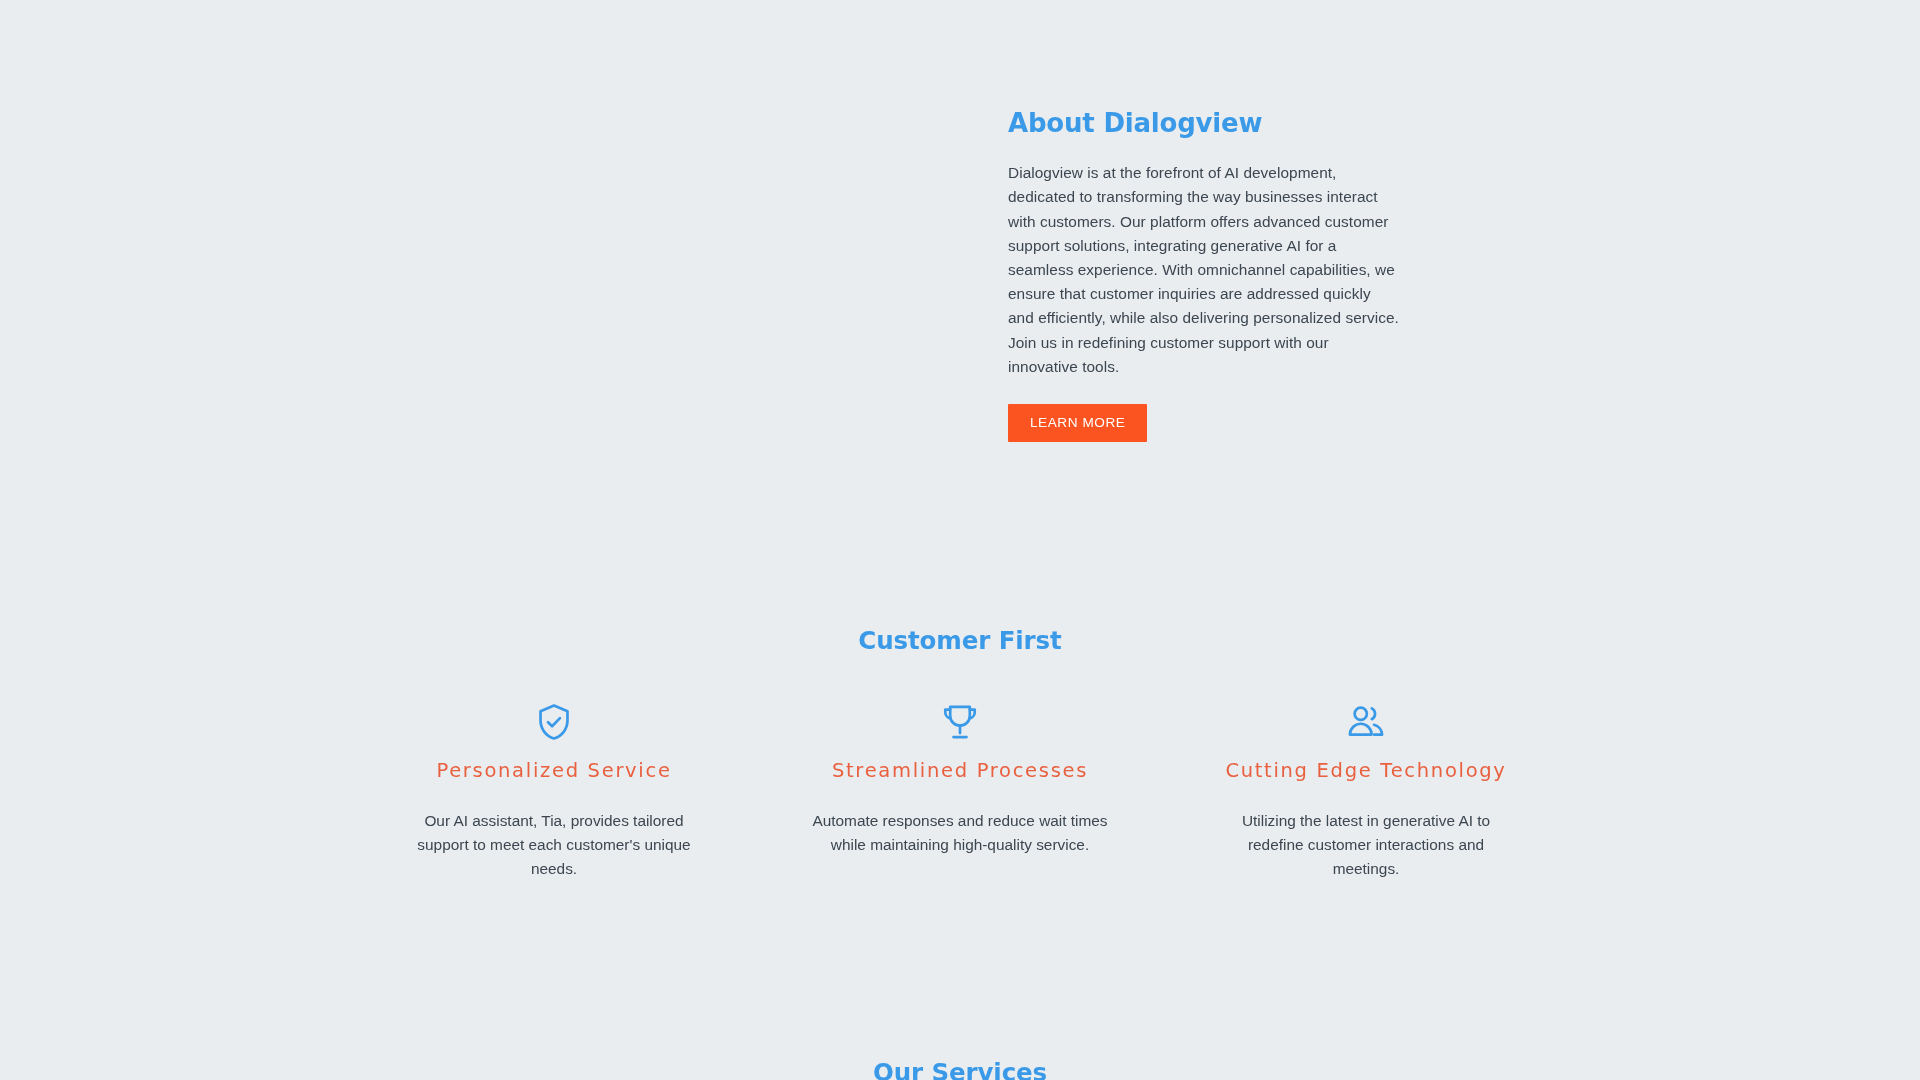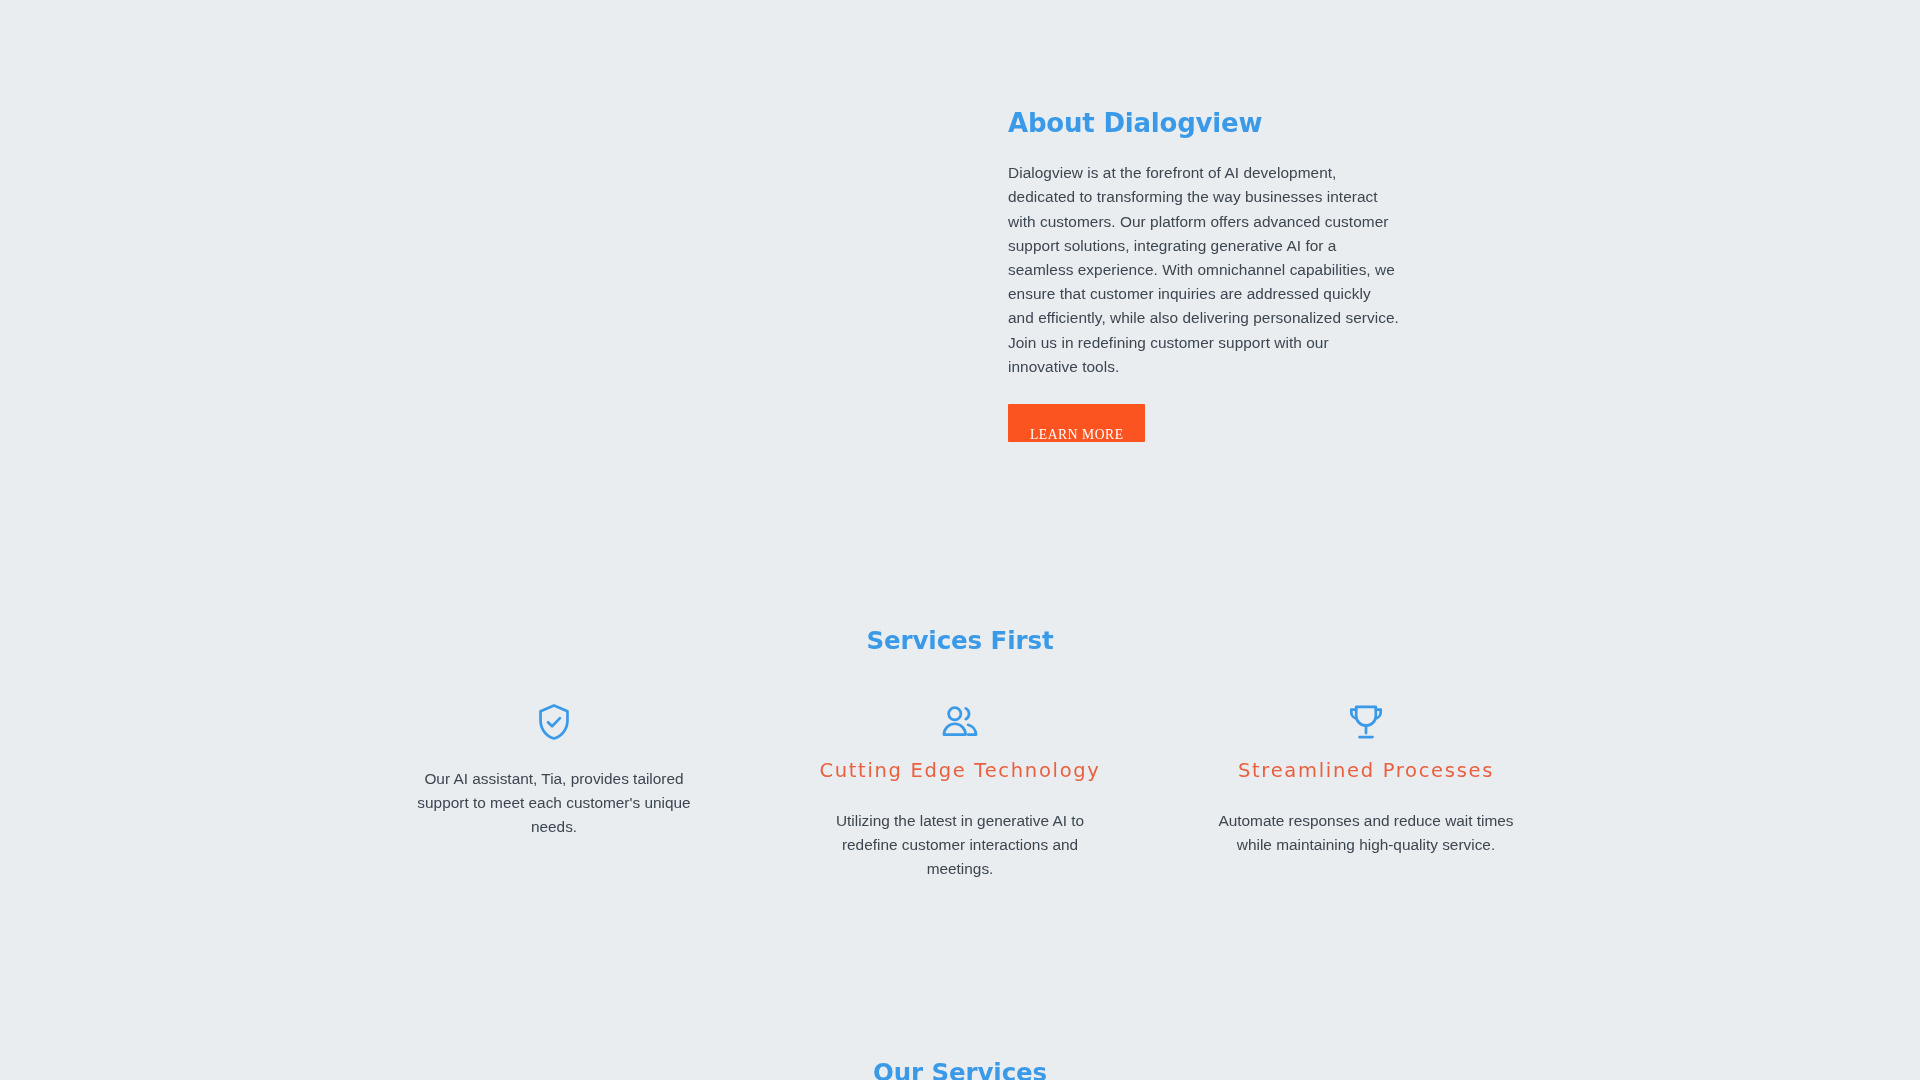--- a/index.html
+++ b/index.html
@@ -66,24 +66,24 @@
     color: #3c4650;
     letter-spacing: 0.05px;
   }
 
   .learn-more-btn {
     display: inline-block;
     margin-top: 25px;
     background: #fb5420;
     color: #ffffff;
     border: none;
-    padding: 12px 22px;
+    padding: 0 22px;
     height: 38px;
     line-height: 38px;
-    font-family: Liberation Serif, serif;
+    font-family: Liberation Sans, sans-serif;
     font-size: 13.6px;
     letter-spacing: 0.55px;
     cursor: pointer;
     border-radius: 1px;
     text-align: right;
   }
 
   
   .customer-first-section {
     position: absolute;
@@ -176,55 +176,56 @@
       <h2 class="about-title">About Dialogview</h2>
 
       <p class="about-text">Dialogview is at the forefront of AI development, dedicated to transforming the way businesses interact with customers. Our platform offers advanced customer support solutions, integrating generative AI for a seamless experience. With omnichannel capabilities, we ensure that customer inquiries are addressed quickly and efficiently, while also delivering personalized service. Join us in redefining customer support with our innovative tools.</p>
 
       <button class="learn-more-btn">LEARN MORE</button>
     </div>
   </section>
 
   <section class="customer-first-section">
 
-    <h2 class="section-heading">Services First</h2>
+    <h2 class="section-heading">Customer First</h2>
 
     <div class="feature-grid">
 
       <div class="feature-card">
         <svg class="feature-icon" viewBox="0 0 24 24" fill="none" stroke="currentColor" stroke-width="1.55" stroke-linecap="round" stroke-linejoin="round">
           <path d="M12 2.6 4.3 5.9v5.3c0 4.7 3.2 9.1 7.7 10.2 4.5-1.1 7.7-5.5 7.7-10.2V5.9L12 2.6z"></path>
           <path d="M8.6 12.1l2.3 2.3 4.5-4.6"></path>
         </svg>
+        <h3 class="feature-title">Personalized Service</h3>
         <p class="feature-desc">Our AI assistant, Tia, provides tailored support to meet each customer's unique needs.</p>
-      </div>
-
-      <div class="feature-card">
-        <svg class="feature-icon" viewBox="0 0 24 24" fill="none" stroke="currentColor" stroke-width="1.55" stroke-linecap="round" stroke-linejoin="round">
-          <circle cx="9" cy="7.3" r="3.5"></circle>
-          <path d="M2.8 19.2a6.2 6.2 0 0 1 12.4 0z"></path>
-          <path d="M15.3 4.2a3.5 3.5 0 0 1 0 6.2"></path>
-          <path d="M16.6 13.6a6.2 6.2 0 0 1 4.6 5.6h-4.6"></path>
-        </svg>
-        <h3 class="feature-title">Cutting Edge Technology</h3>
-        <p class="feature-desc">Utilizing the latest in generative AI to redefine customer interactions and meetings.</p>
       </div>
 
       <div class="feature-card">
         <svg class="feature-icon" viewBox="0 0 24 24" fill="none" stroke="currentColor" stroke-width="1.55" stroke-linecap="round" stroke-linejoin="round">
           <path d="M6.4 3.4h11.2v5.1a5.6 5.6 0 0 1-11.2 0z"></path>
           <path d="M6.4 4.9H3.6v1.6a3.6 3.6 0 0 0 3.1 3.5"></path>
           <path d="M17.6 4.9h2.8v1.6a3.6 3.6 0 0 1-3.1 3.5"></path>
           <path d="M12 14.1v4.2"></path>
           <path d="M8.3 20.6h7.4"></path>
         </svg>
         <h3 class="feature-title">Streamlined Processes</h3>
         <p class="feature-desc">Automate responses and reduce wait times while maintaining high-quality service.</p>
       </div>
 
+      <div class="feature-card">
+        <svg class="feature-icon" viewBox="0 0 24 24" fill="none" stroke="currentColor" stroke-width="1.55" stroke-linecap="round" stroke-linejoin="round">
+          <circle cx="9" cy="7.3" r="3.5"></circle>
+          <path d="M2.8 19.2a6.2 6.2 0 0 1 12.4 0z"></path>
+          <path d="M15.3 4.2a3.5 3.5 0 0 1 0 6.2"></path>
+          <path d="M16.6 13.6a6.2 6.2 0 0 1 4.6 5.6h-4.6"></path>
+        </svg>
+        <h3 class="feature-title">Cutting Edge Technology</h3>
+        <p class="feature-desc">Utilizing the latest in generative AI to redefine customer interactions and meetings.</p>
+      </div>
+
     </div>
   </section>
 
   <section class="services-section">
     <h2 class="services-heading">Our Services</h2>
   </section>
 
 </div>
 
 </body></html>

